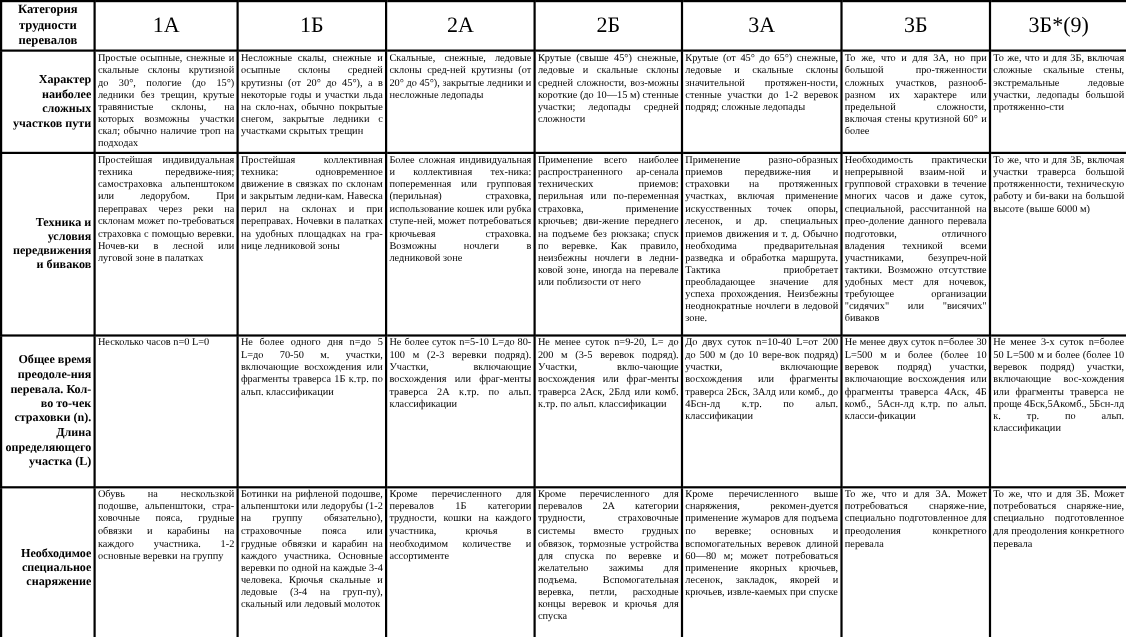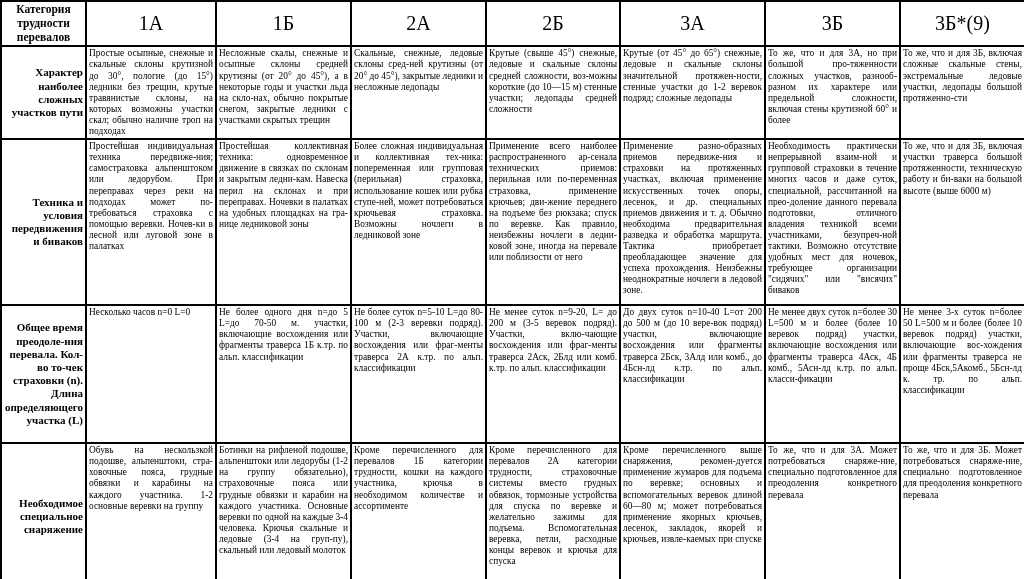--- a/index.html
+++ b/index.html
@@ -82,21 +82,21 @@
       <td class="cell">Простые осыпные, снежные и скальные склоны крутизной до 30°, пологие (до 15°) ледники без трещин, крутые травянистые склоны, на которых возможны участки скал; обычно наличие троп на подходах</td>
       <td class="cell">Несложные скалы, снежные и осыпные склоны средней крутизны (от 20° до 45°), а в некоторые годы и участки льда на скло-нах, обычно покрытые снегом, закрытые ледники с участками скрытых трещин</td>
       <td class="cell">Скальные, снежные, ледовые склоны сред-ней крутизны (от 20° до 45°), закрытые ледники и несложные ледопады</td>
       <td class="cell">Крутые (свыше 45°) снежные, ледовые и скальные склоны средней сложности, воз-можны короткие (до 10—15 м) стенные участки; ледопады средней сложности</td>
       <td class="cell">Крутые (от 45° до 65°) снежные, ледовые и скальные склоны значительной протяжен-ности, стенные участки до 1-2 веревок подряд; сложные ледопады</td>
       <td class="cell">То же, что и для 3А, но при большой про-тяженности сложных участков, разнооб-разном их характере или предельной сложности, включая стены крутизной 60° и более</td>
       <td class="cell">То же, что и для 3Б, включая сложные скальные стены, экстремальные ледовые участки, ледопады большой протяженно-сти</td>
     </tr>
     <tr style="height:166px">
       <th class="row-head">Техника и условия передвижения и биваков</th>
-      <td class="cell">Простейшая индивидуальная техника передвиже-ния; самостраховка альпенштоком или ледорубом. При переправах через реки на подходах может по-требоваться страховка с помощью веревки. Ночев-ки в лесной или луговой зоне в палатках</td>
+      <td class="cell">Простейшая индивидуальная техника передвиже-ния; самостраховка альпенштоком или ледорубом. При переправах через реки на склонам может по-требоваться страховка с помощью веревки. Ночев-ки в лесной или луговой зоне в палатках</td>
       <td class="cell">Простейшая коллективная техника: одновременное движение в связках по склонам и закрытым ледни-кам. Навеска перил на склонах и при переправах. Ночевки в палатках на удобных площадках на гра-нице ледниковой зоны</td>
       <td class="cell">Более сложная индивидуальная и коллективная тех-ника: попеременная или групповая (перильная) страховка, использование кошек или рубка ступе-ней, может потребоваться крючьевая страховка. Возможны ночлеги в ледниковой зоне</td>
       <td class="cell">Применение всего наиболее распространенного ар-сенала технических приемов: перильная или по-переменная страховка, применение крючьев; дви-жение переднего на подъеме без рюкзака; спуск по веревке. Как правило, неизбежны ночлеги в ледни-ковой зоне, иногда на перевале или поблизости от него</td>
       <td class="cell">Применение разно-образных приемов передвиже-ния и страховки на протяженных участках, включая применение искусственных точек опоры, лесенок, и др. специальных приемов движения и т. д. Обычно необходима предварительная разведка и обработка маршрута. Тактика приобретает преобладающее значение для успеха прохождения. Неизбежны неоднократные ночлеги в ледовой зоне.</td>
       <td class="cell">Необходимость практически непрерывной взаим-ной и групповой страховки в течение многих часов и даже суток, специальной, рассчитанной на прео-доление данного перевала подготовки, отличного владения техникой всеми участниками, безупреч-ной тактики. Возможно отсутствие удобных мест для ночевок, требующее организации "сидячих" или "висячих" биваков</td>
       <td class="cell">То же, что и для 3Б, включая участки траверса большой протяженности, техническую работу и би-ваки на большой высоте (выше 6000 м)</td>
     </tr>
     <tr style="height:138px">
       <th class="row-head">Общее время преодоле-ния перевала. Кол-во то-чек страховки (n). Длина определяющего участка (L)</th>
       <td class="cell">Несколько часов  n=0 L=0</td>

